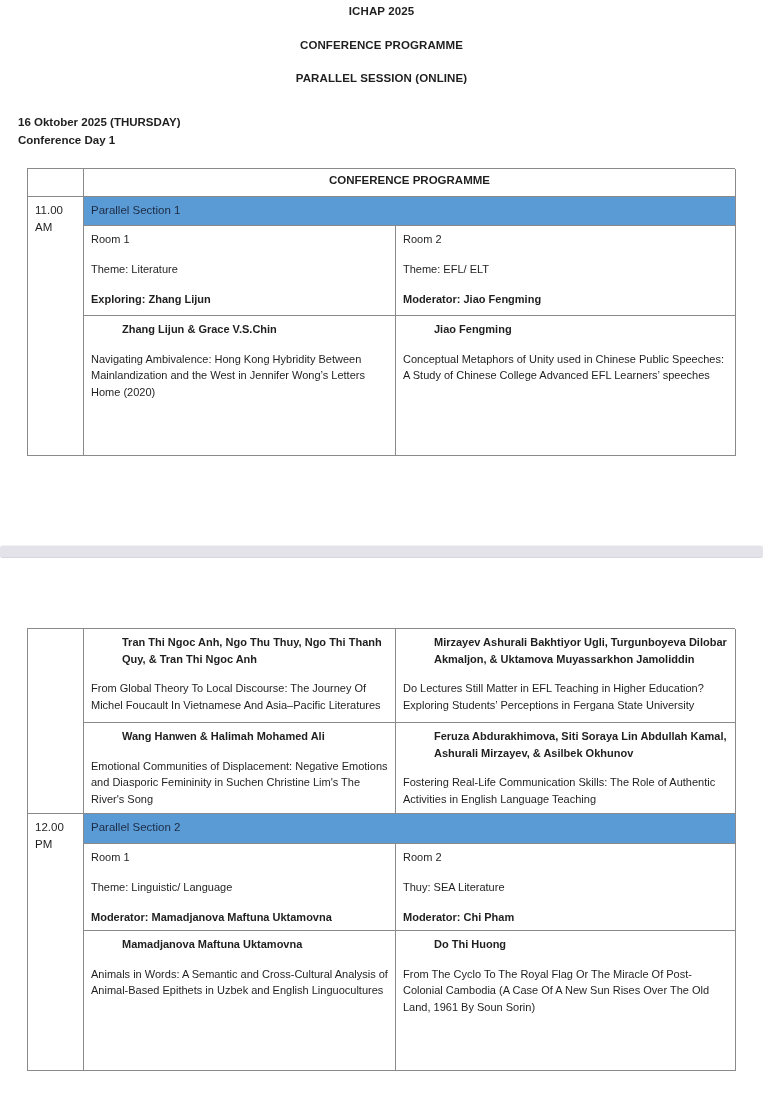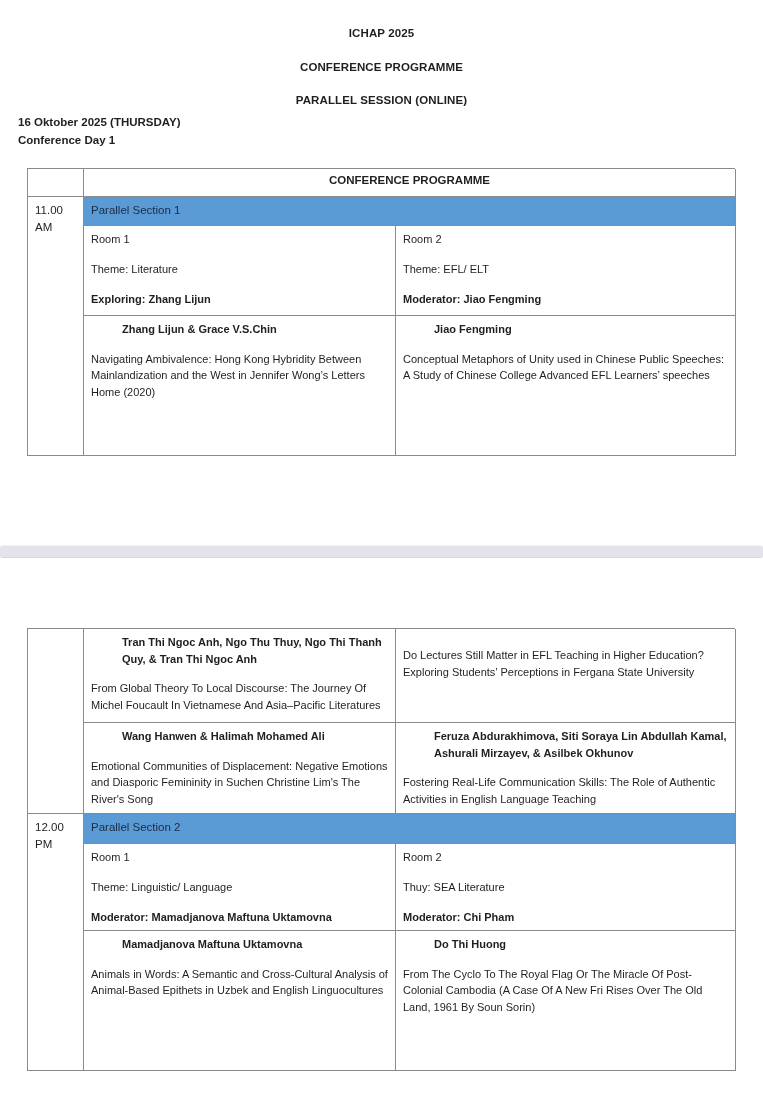--- a/index.html
+++ b/index.html
@@ -8,21 +8,21 @@
     --border-gray:#8a8a8a;
     --page-break:#e3e3e9;
     --text:#1f1f1f;
   }
   *{margin:0;padding:0;box-sizing:border-box;}
   html,body{background:#fff;}
   body{font-family:"Liberation Sans",sans-serif;color:var(--text);}
   .page{position:relative;width:763px;height:1098px;background:#fff;overflow:hidden;}
 
   
-  .doc-header{position:absolute;top:27px;left:0;width:763px;text-align:center;}
+  .doc-header{position:absolute;top:5px;left:0;width:763px;text-align:center;}
   .doc-header div{font-size:11.5px;font-weight:bold;margin-bottom:21.5px;letter-spacing:.1px;}
 
   
   .date-block{position:absolute;top:114px;left:18px;}
   .date-block div{font-size:11.5px;font-weight:bold;line-height:17.5px;}
 
   
   .prog-table{position:absolute;left:27px;width:708px;display:grid;
               grid-template-columns:56px 312px 340px;
               border-top:1px solid var(--border-gray);
@@ -95,20 +95,21 @@
   <div class="page-break"></div>
 
   <div class="prog-table t2">
     <div class="cell" style="grid-row:1/3"></div>
 
     <div class="cell">
       <div class="authors">Tran Thi Ngoc Anh, Ngo Thu Thuy, Ngo Thi Thanh Quy, &amp; Tran Thi Ngoc Anh</div>
       <div class="title">From Global Theory To Local Discourse: The Journey Of Michel Foucault In Vietnamese And Asia–Pacific Literatures</div>
     </div>
     <div class="cell">
+      <div class="authors">Mirzayev Ashurali Bakhtiyor Ugli, Turgunboyeva Dilobar Akmaljon, &amp; Uktamova Muyassarkhon Jamoliddin</div>
       <div class="title">Do Lectures Still Matter in EFL Teaching in Higher Education? Exploring Students’ Perceptions in Fergana State University</div>
     </div>
 
     <div class="cell">
       <div class="authors">Wang Hanwen &amp; Halimah Mohamed Ali</div>
       <div class="title">Emotional Communities of Displacement: Negative Emotions and Diasporic Femininity in Suchen Christine Lim's The River's Song</div>
     </div>
     <div class="cell">
       <div class="authors">Feruza Abdurakhimova, Siti Soraya Lin Abdullah Kamal, Ashurali Mirzayev, &amp; Asilbek Okhunov</div>
       <div class="title">Fostering Real-Life Communication Skills: The Role of Authentic Activities in English Language Teaching</div>
@@ -128,17 +129,17 @@
       <div class="roomline">Thuy: SEA Literature</div>
       <div class="mod">Moderator: Chi Pham</div>
     </div>
 
     <div class="cell">
       <div class="authors">Mamadjanova Maftuna Uktamovna</div>
       <div class="title">Animals in Words: A Semantic and Cross-Cultural Analysis of Animal-Based Epithets in Uzbek and English Linguocultures</div>
     </div>
     <div class="cell">
       <div class="authors">Do Thi Huong</div>
-      <div class="title">From The Cyclo To The Royal Flag Or The Miracle Of Post-Colonial Cambodia (A Case  Of A New Fri Rises Over The Old Land, 1961 By Soun Sorin)</div>
+      <div class="title">From The Cyclo To The Royal Flag Or The Miracle Of Post-Colonial Cambodia (A Case  Of A New Sun Rises Over The Old Land, 1961 By Soun Sorin)</div>
     </div>
   </div>
 
 </div>
 
 </body></html>

